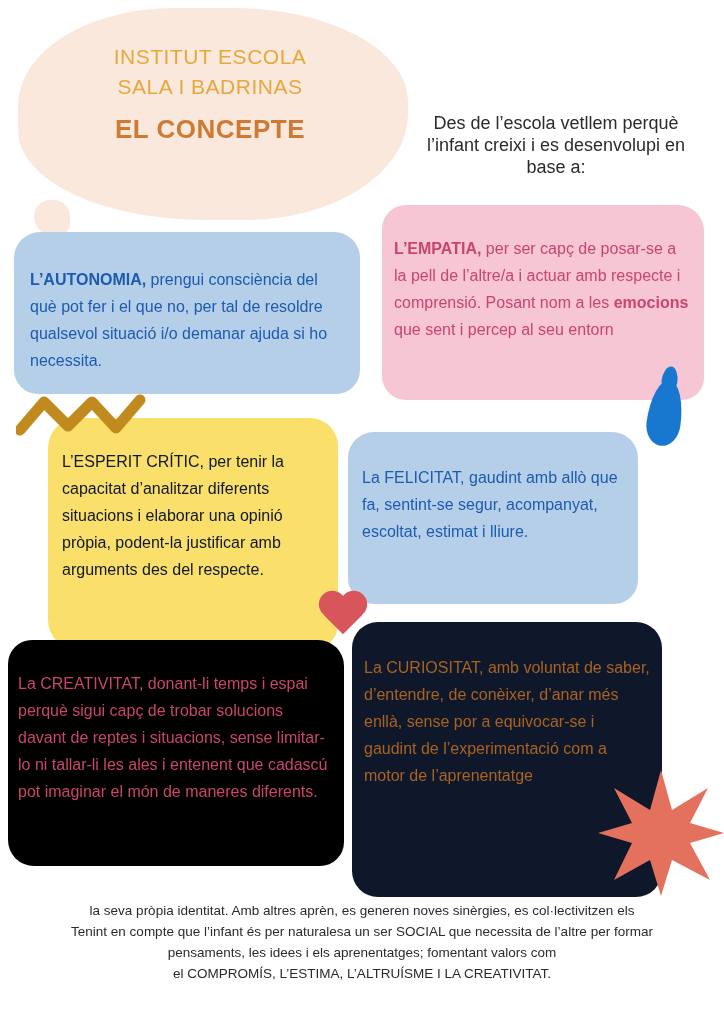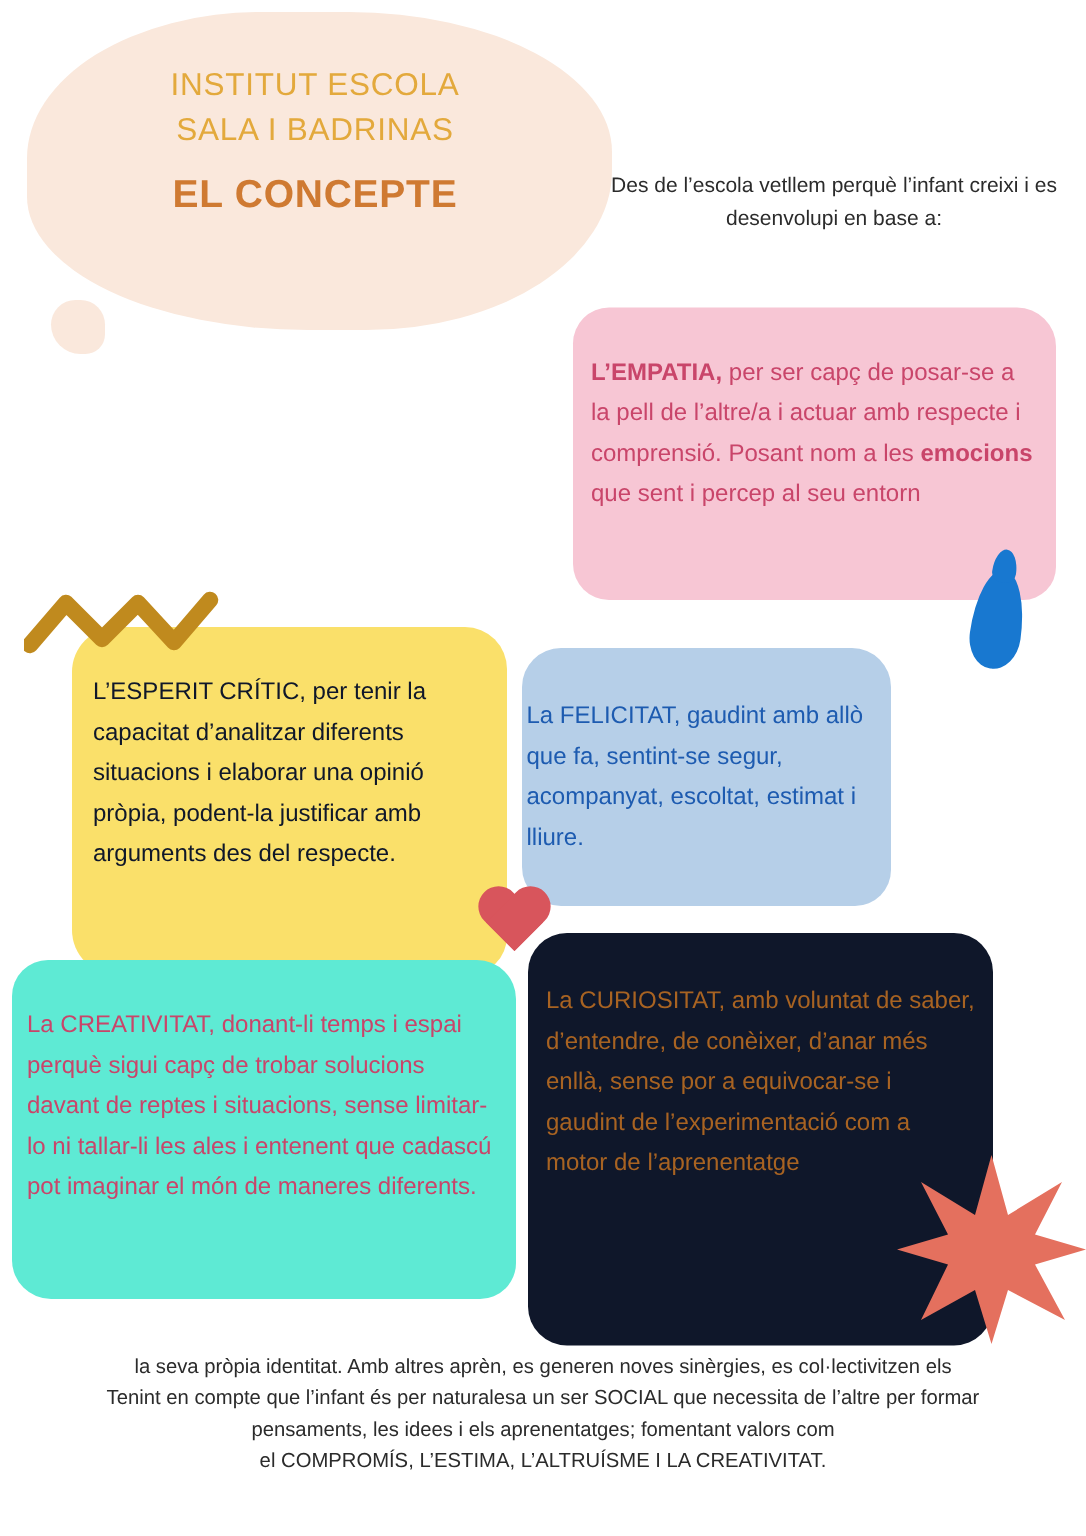--- a/index.html
+++ b/index.html
@@ -72,21 +72,21 @@
     z-index: 3;
   }
 
   .intro-text {
     position: absolute;
     right: 18px;
     top: 112px;
     width: 300px;
     text-align: center;
     color: #2b2b2b;
-    font-size: 14px;
+    font-size: 18px;
     line-height: 22px;
     z-index: 3;
   }
 
   
   .card {
     position: absolute;
     box-sizing: border-box;
     z-index: 2;
   }
@@ -135,36 +135,36 @@
     border-radius: 30px 28px 26px 30px;
     padding: 14px 14px;
     color: #c98a2e;
   }
   .card-esperit .txt { color: #0f172a; }
 
   
   .card-felicitat {
     left: 348px;
     top: 432px;
-    width: 246px;
+    width: 290px;
     height: 172px;
     background: #b6cfe8;
     border-radius: 26px 26px 24px 26px;
-    padding: 16px 3px;
+    padding: 16px 14px;
     color: #1d5bb0;
   }
   .card-felicitat .txt { color: #1d5bb0; }
 
   
   .card-creativitat {
     left: 8px;
     top: 640px;
     width: 336px;
     height: 226px;
-    background: #5eead4;
+    background: #000000;
     border-radius: 24px 26px 24px 26px;
     padding: 14px 10px;
     color: #c9456a;
   }
   .card-creativitat .txt { color: #c9456a; }
 
   
   .card-curiositat {
     left: 352px;
     top: 622px;
@@ -268,20 +268,23 @@
     <div>INSTITUT ESCOLA</div>
     <div>SALA I BADRINAS</div>
   </div>
 
   <div class="main-title">
     <div>EL CONCEPTE</div>
   </div>
 
   <div class="intro-text">Des de l’escola vetllem perquè l’infant creixi i es desenvolupi en base a:</div>
 
+  <div class="card card-autonomia">
+    <p class="txt"><b>L’AUTONOMIA,</b><span> prengui consciència del què pot fer i el que no, per tal de resoldre qualsevol situació i/o demanar ajuda si ho necessita.</span></p>
+  </div>
 
   <div class="card card-empatia">
     <p class="txt"><b>L’EMPATIA,</b><span> per ser capç de posar-se a la pell de l’altre/a i actuar amb respecte i comprensió. Posant nom a les </span><b>emocions</b><span> que sent i percep al seu entorn</span></p>
   </div>
 
   <div class="zigzag">
     <svg width="140" height="42" viewBox="0 0 140 42" fill="none" xmlns="http://www.w3.org/2000/svg">
       <path d="M4 36 L28 8 L52 32 L76 8 L100 34 L124 6" stroke="#c08a1e" stroke-width="11" stroke-linecap="round" stroke-linejoin="round" fill="none"></path>
     </svg>
   </div>

